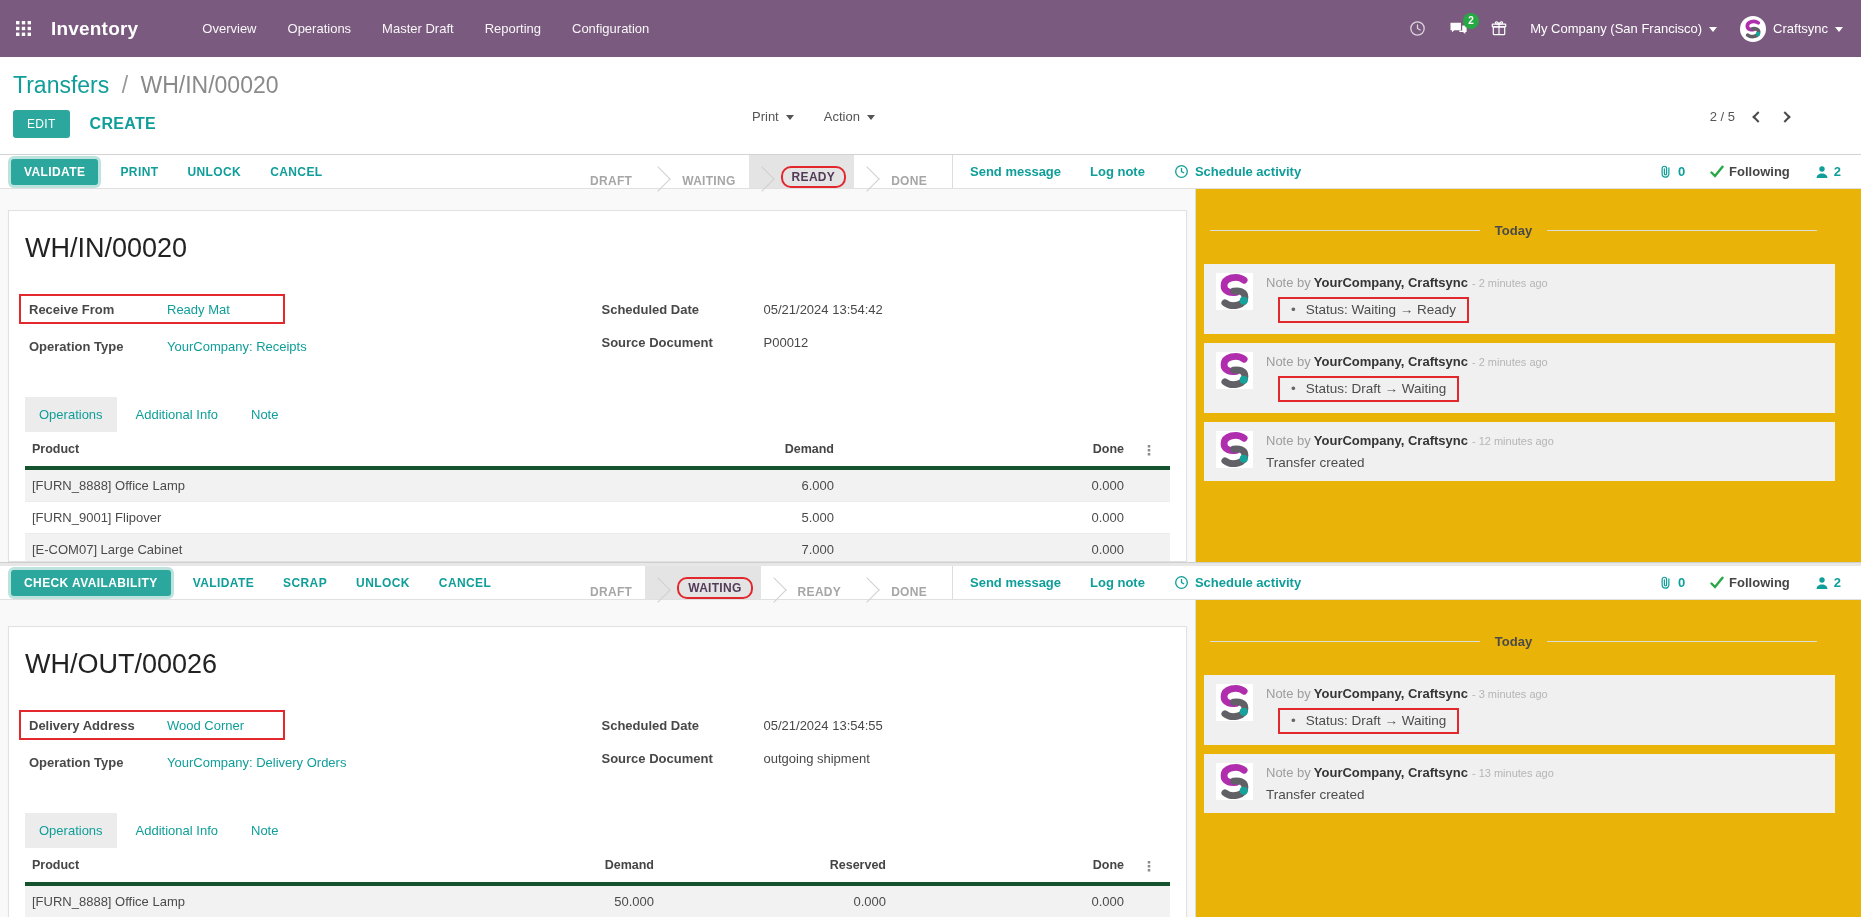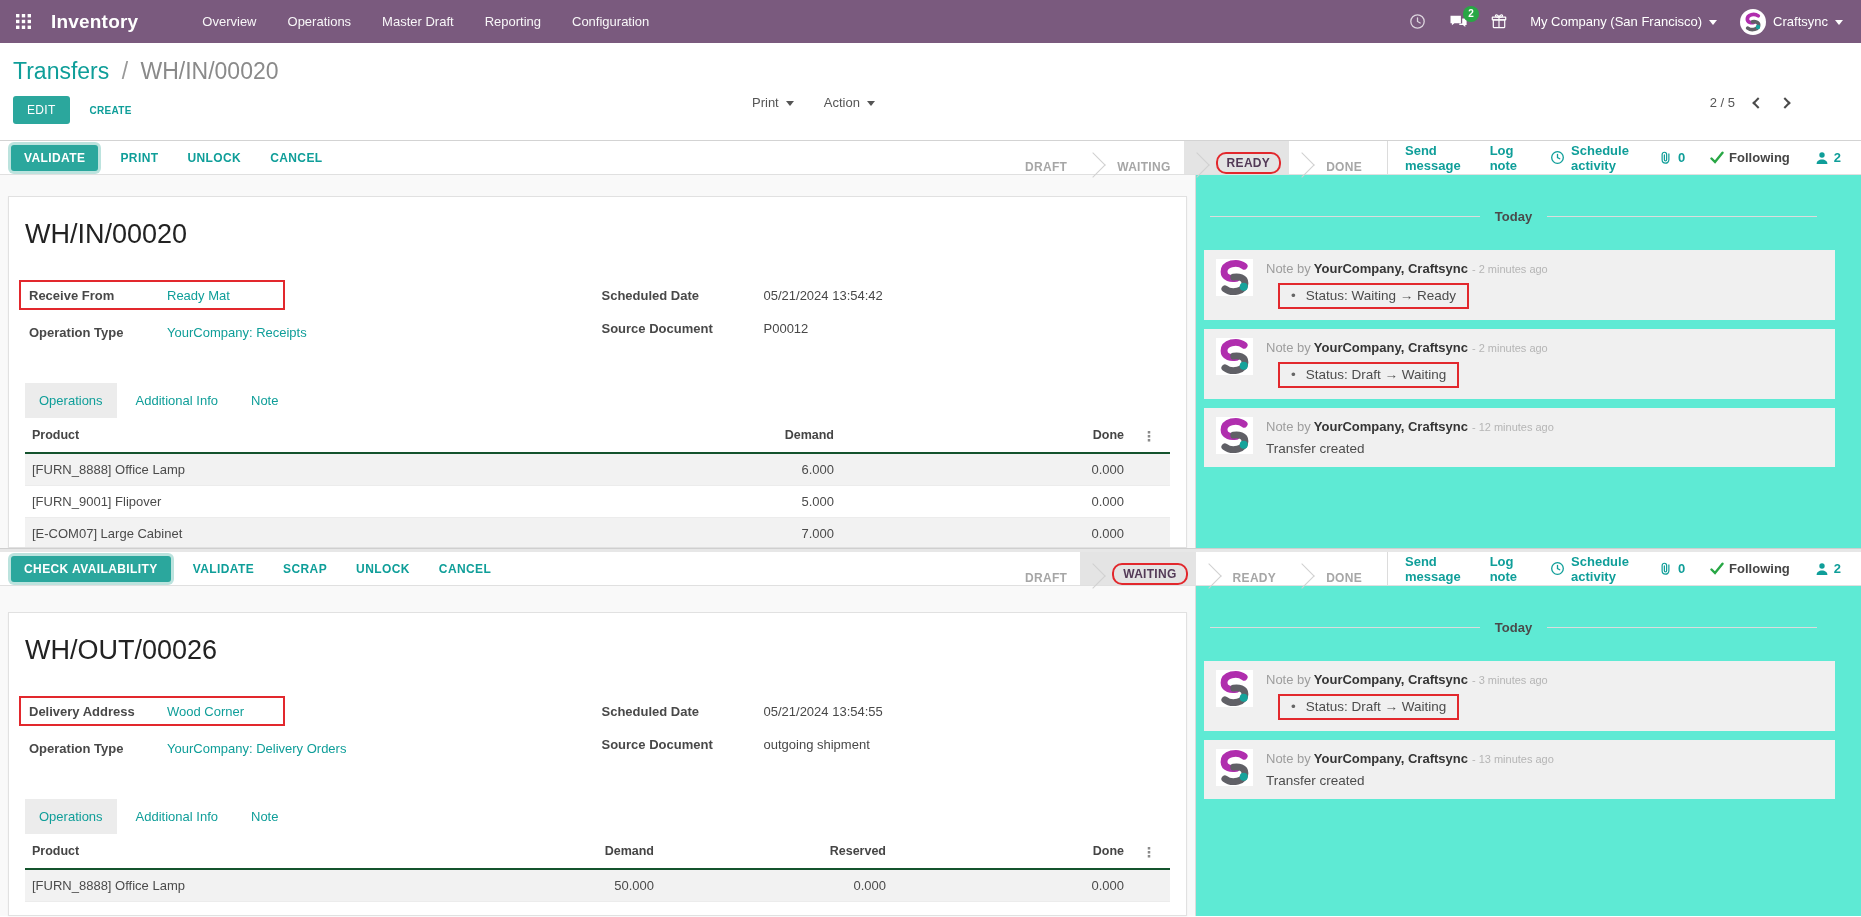--- a/index.html
+++ b/index.html
@@ -10,55 +10,55 @@
     --active-step:#533a57;
     --badge-green:#28a745;
     --note-bg:#f0f0f0;
   }
   *{box-sizing:border-box;margin:0;padding:0;}
   html,body{margin:0;padding:0;}
   body{font-family:"Liberation Sans","DejaVu Sans",sans-serif;color:#4c4c4c;background:#fff;}
   #app{width:1861px;height:917px;position:relative;overflow:hidden;background:#fff;}
 
   
-  .navbar{height:43px;background:var(--navbar-bg);display:flex;align-items:center;padding:0 16px;color:#fff;}
+  .navbar{height:57px;background:var(--navbar-bg);display:flex;align-items:center;padding:0 16px;color:#fff;}
   .nv-apps{display:flex;align-items:center;cursor:pointer;}
   .nv-title{font-size:19px;font-weight:bold;margin-left:20px;letter-spacing:.2px;}
   .nv-menus{display:flex;gap:31px;margin-left:64px;font-size:13px;}
   .nv-item{cursor:pointer;opacity:.95;}
   .nv-right{margin-left:auto;display:flex;align-items:center;gap:23px;font-size:13px;padding-right:2px;}
   .bubble-wrap{position:relative;display:flex;cursor:pointer;}
   .badge{position:absolute;top:-8px;right:-11px;background:var(--badge-green);color:#fff;border-radius:50%;width:16px;height:16px;line-height:16px;text-align:center;font-size:10px;font-weight:bold;}
   .nv-drop{display:flex;align-items:center;gap:7px;cursor:pointer;}
   .caret{display:inline-block;border-left:4px solid transparent;border-right:4px solid transparent;border-top:5px solid currentColor;margin-top:2px;}
   .nv-avatar{width:26px;height:26px;border-radius:50%;background:#fff;display:flex;align-items:center;justify-content:center;overflow:hidden;}
   .nv-avatar svg{width:20px;height:20px;}
 
   
   .cp{position:relative;height:97px;}
   .breadcrumb{padding:15px 0 0 13px;font-size:23px;}
   .bc-parent{color:var(--accent);cursor:pointer;}
   .bc-sep{color:#999;margin:0 6px;}
   .bc-current{color:#8a8a8a;}
   .cp-row{margin:11px 0 0 13px;display:flex;align-items:center;}
   .btn-edit{background:var(--primary-btn);color:#fff;border:0;border-radius:3px;font-size:12px;font-weight:normal;padding:7px 14px;letter-spacing:.3px;font-family:inherit;cursor:pointer;}
-  .btn-create{background:none;border:0;color:var(--accent);font-size:10px;font-weight:bold;margin-left:20px;letter-spacing:.3px;font-family:inherit;cursor:pointer;}
+  .btn-create{background:none;border:0;color:var(--accent);font-size:16px;font-weight:bold;margin-left:20px;letter-spacing:.3px;font-family:inherit;cursor:pointer;}
   .cp-middle{position:absolute;left:752px;top:52px;display:flex;gap:30px;font-size:13px;color:#555;}
   .cp-drop{display:flex;align-items:center;gap:7px;cursor:pointer;}
   .cp-pager{position:absolute;right:72px;top:52px;display:flex;align-items:center;gap:19px;font-size:13px;color:#555;}
   .chev{display:inline-block;width:8px;height:8px;border-top:2px solid #4a4a4a;border-right:2px solid #4a4a4a;cursor:pointer;}
   .chev.left{transform:rotate(-135deg);}
   .chev.right{transform:rotate(45deg);}
 
   
   .panel{position:relative;border-top:1px solid #d3d3d3;background:#fff;}
   .panel-1{height:409px;}
   .panel-2{height:368px;border-top:3px solid #e7e7e7;box-shadow:0 -1px 0 #cfcfcf;}
   .statusbar{height:34px;display:flex;border-bottom:1px solid #e0e0e0;background:#fff;}
-  .sb-form{width:1388px;border-right:1px solid #dcdcdc;display:flex;align-items:center;padding-left:8px;}
+  .sb-form{width:953px;border-right:1px solid #dcdcdc;display:flex;align-items:center;padding-left:8px;}
   .sb-btn{border:0;background:none;color:var(--accent);font-weight:bold;font-size:12px;letter-spacing:.4px;padding:5px 10px;margin-right:9px;font-family:inherit;cursor:pointer;}
   .sb-btn.solid{background:var(--primary-btn);color:#fff;border-radius:3px;box-shadow:0 0 0 3px #bce3de;margin:0 12px 0 3px;padding:6px 13px;}
   .steps{margin-left:auto;height:100%;display:flex;margin-right:12px;}
   .step{display:flex;align-items:flex-end;padding:0 13px;font-size:12px;font-weight:bold;color:#a6a6a6;letter-spacing:.3px;cursor:pointer;}
   .step:not(:first-child)::before{content:"";width:17px;height:17px;border-top:1px solid #d0d0d0;border-right:1px solid #d0d0d0;transform:rotate(45deg);margin:0 15px 0 -9px;flex-shrink:0;}
   .step.active{background:#e4e4e4;}
   .step.active .step-label{color:var(--active-step);}
   .step-label.ann{border:2px solid var(--annotation);border-radius:10px;padding:2px 9px;margin:0 -5px;}
   .sb-chat{flex:1;display:flex;align-items:center;gap:29px;padding:0 12px 0 17px;font-size:13px;}
   .chat-link{color:var(--accent);font-weight:bold;cursor:pointer;display:flex;align-items:center;gap:6px;}
@@ -78,36 +78,36 @@
   .fcol.right .flabel{width:162px;}
   .fvalue{color:#484848;}
   .fvalue.link{color:var(--accent);cursor:pointer;}
   .frow.ann{border:2px solid var(--annotation);width:266px;padding:5px 8px;margin-left:-6px;margin-bottom:7px;}
 
   .tabs{display:flex;margin-top:33px;gap:5px;}
   .tab{padding:10px 14px;color:var(--accent);font-size:13px;cursor:pointer;}
   .tab.active{background:#ececec;}
 
   .gtable{margin-top:2px;}
-  .gt-head{display:flex;border-bottom:2px solid #14532d;}
+  .gt-head{display:flex;border-bottom:4px solid #14532d;}
   .gt-head .gt-cell{font-weight:bold;color:#454545;font-size:12.5px;}
   .gt-row{display:flex;}
   .gt-body .gt-row:nth-of-type(odd){background:#f2f2f2;}
   .gt-body .gt-row{border-bottom:1px solid #ececec;}
   .gt-cell{padding:8px 4px;font-size:13px;color:#4b4b4b;text-align:right;}
   .gt-cell:nth-child(1){flex:1;text-align:left;padding-left:7px;}
   .cols3 .gt-cell:nth-child(2){width:250px;}
   .cols3 .gt-cell:nth-child(3){width:290px;}
   .cols4 .gt-cell:nth-child(2){width:222px;}
   .cols4 .gt-cell:nth-child(3){width:232px;}
   .cols4 .gt-cell:nth-child(4){width:238px;}
   .gt-cell.kebab{width:42px;flex:none;text-align:center;color:#8a8a8a;font-size:14px;padding-left:4px;cursor:pointer;}
 
   
-  .chatter{flex:1;background:#5eead4;padding:34px 22px 0 6px;overflow:hidden;}
+  .chatter{flex:1;background:#eab308;padding:34px 22px 0 6px;overflow:hidden;}
   .today{display:flex;align-items:center;gap:15px;margin:0 22px 26px 8px;color:#4a4a4a;font-weight:bold;font-size:13px;}
   .today::before,.today::after{content:"";flex:1;border-top:1px solid #dcdcdc;}
   .message{display:flex;background:var(--note-bg);margin:0 4px 9px 2px;padding:9px 12px 11px;}
   .avatar{width:37px;height:37px;margin-right:13px;flex-shrink:0;}
   .avatar svg{width:37px;height:37px;}
   .msg-head{font-size:13px;color:#9d9d9d;padding-top:2px;}
   .msg-author{color:#353535;font-weight:bold;margin-left:3px;}
   .msg-time{font-size:11px;color:#b5b5b5;margin-left:4px;}
   .msg-line{margin-top:7px;font-size:13.5px;color:#4c4c4c;}
   .chip{display:inline-block;}

